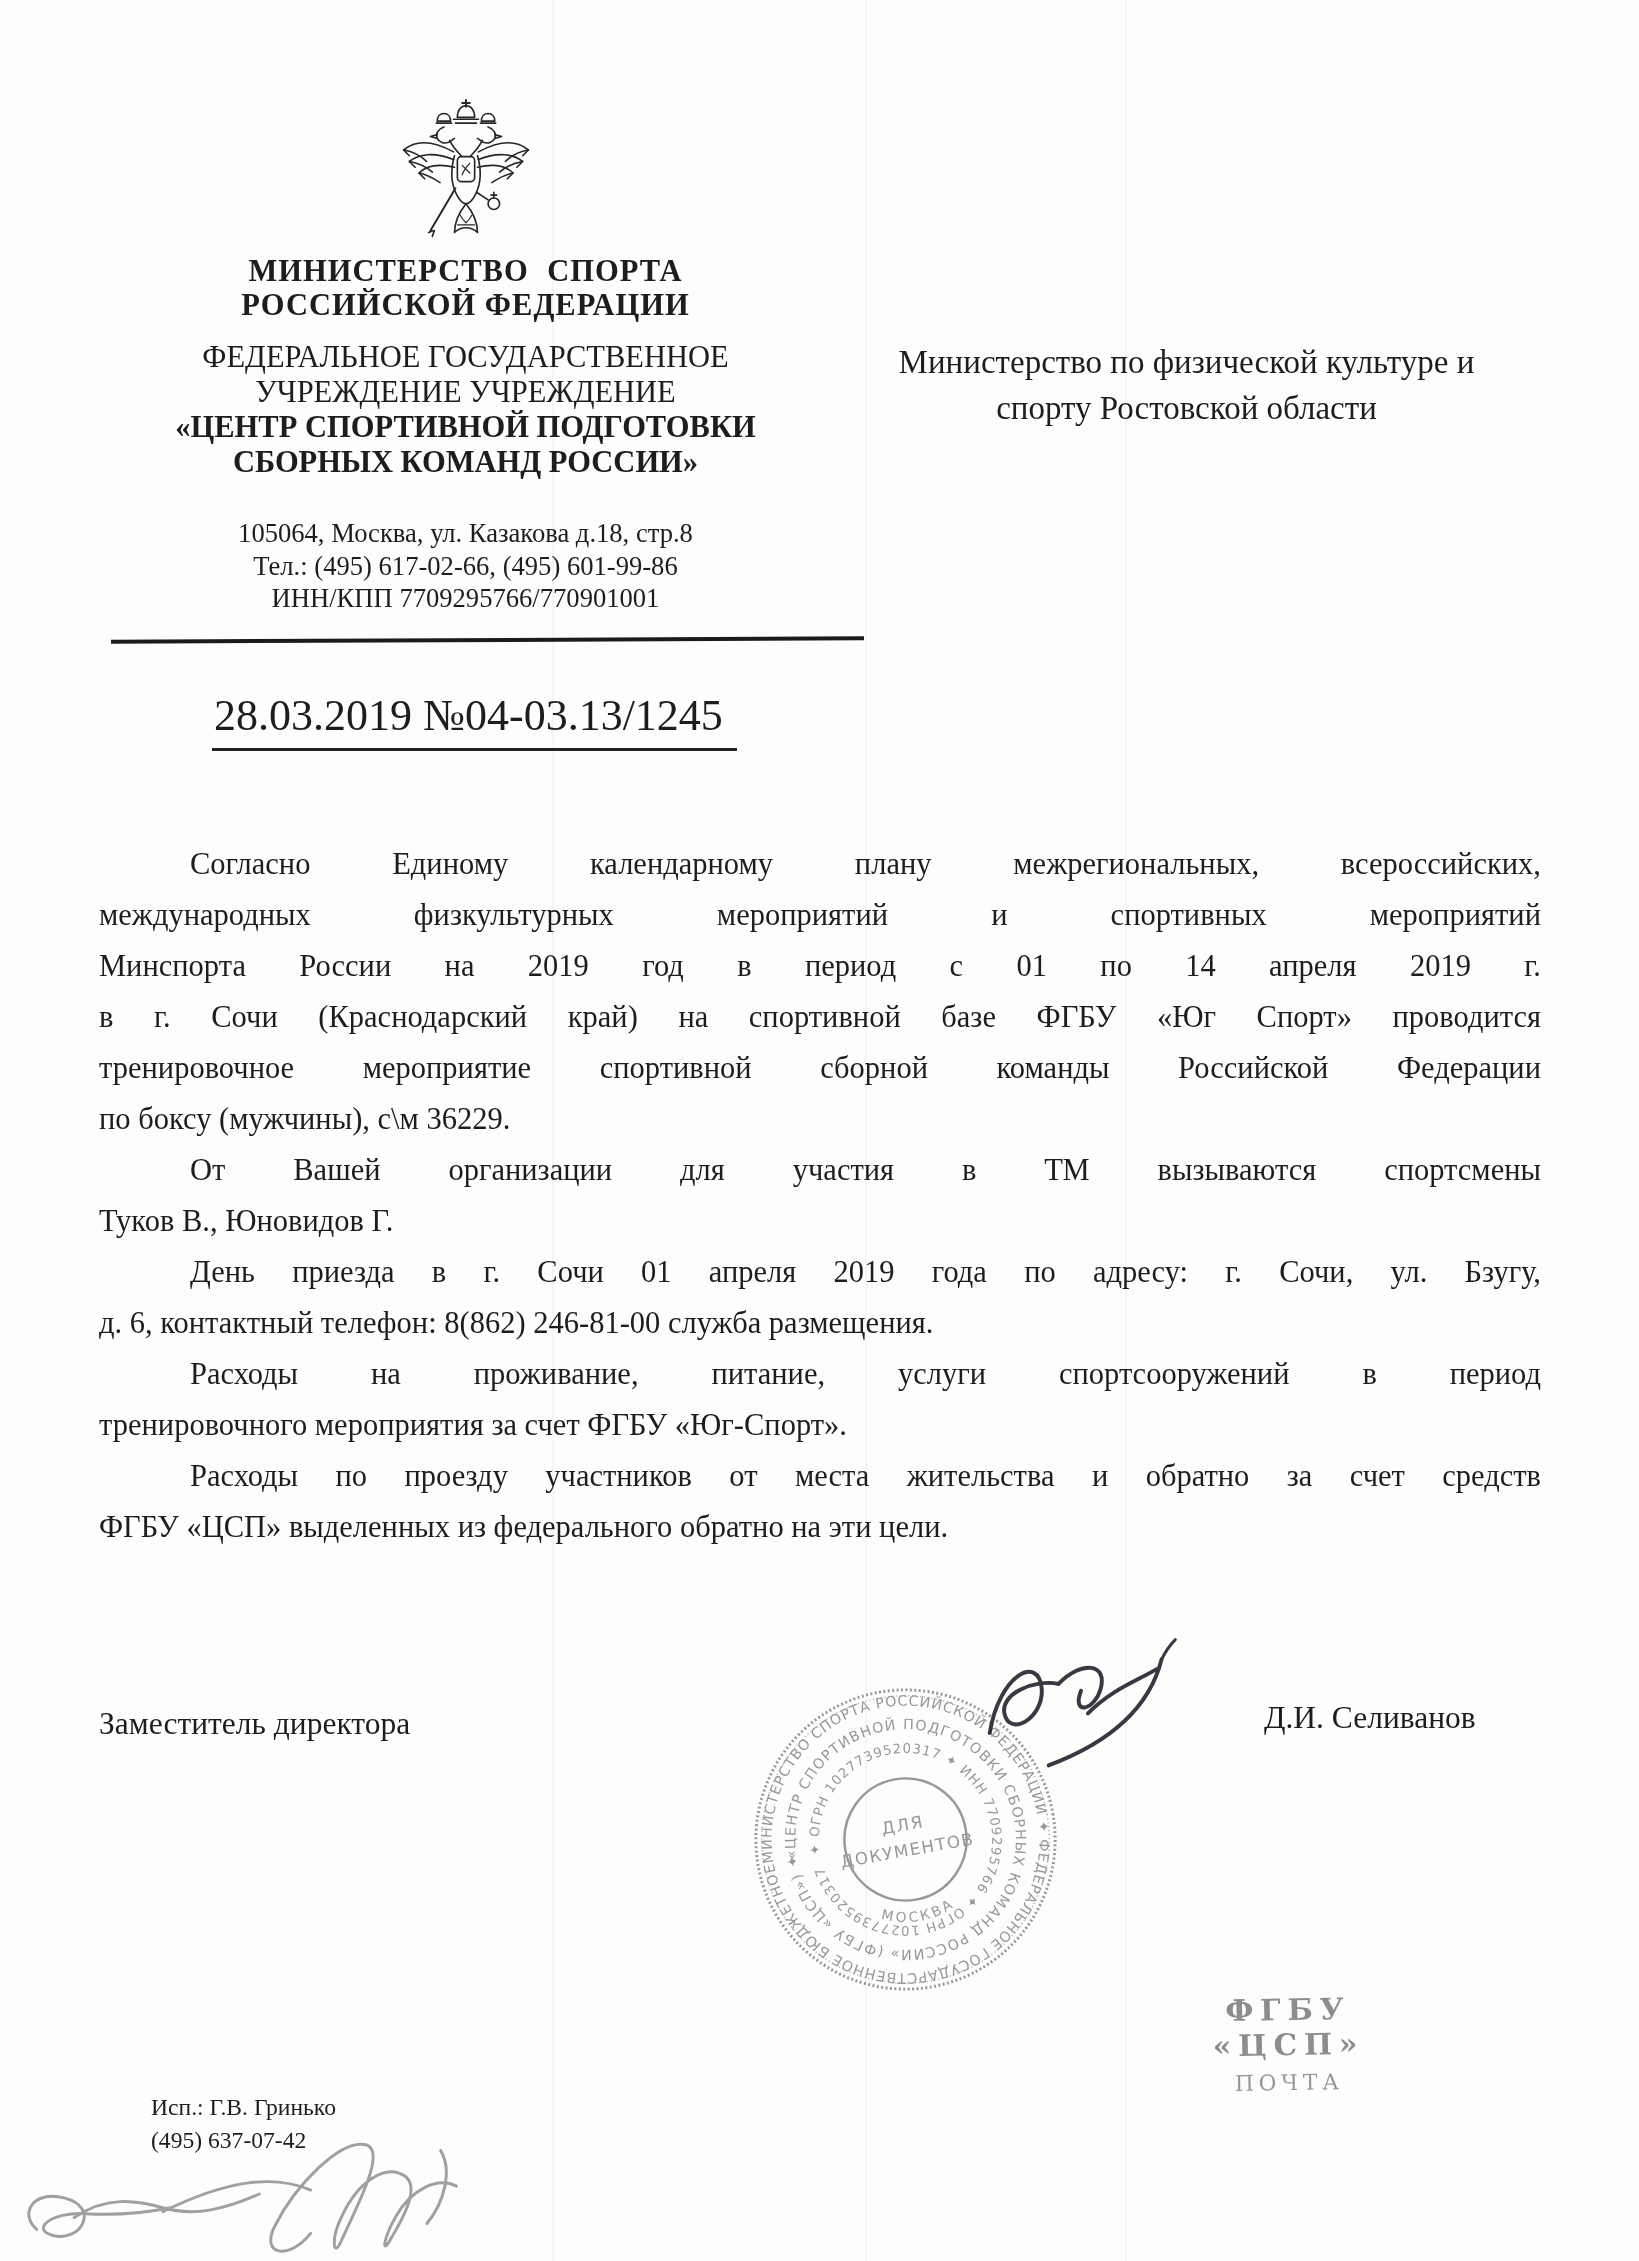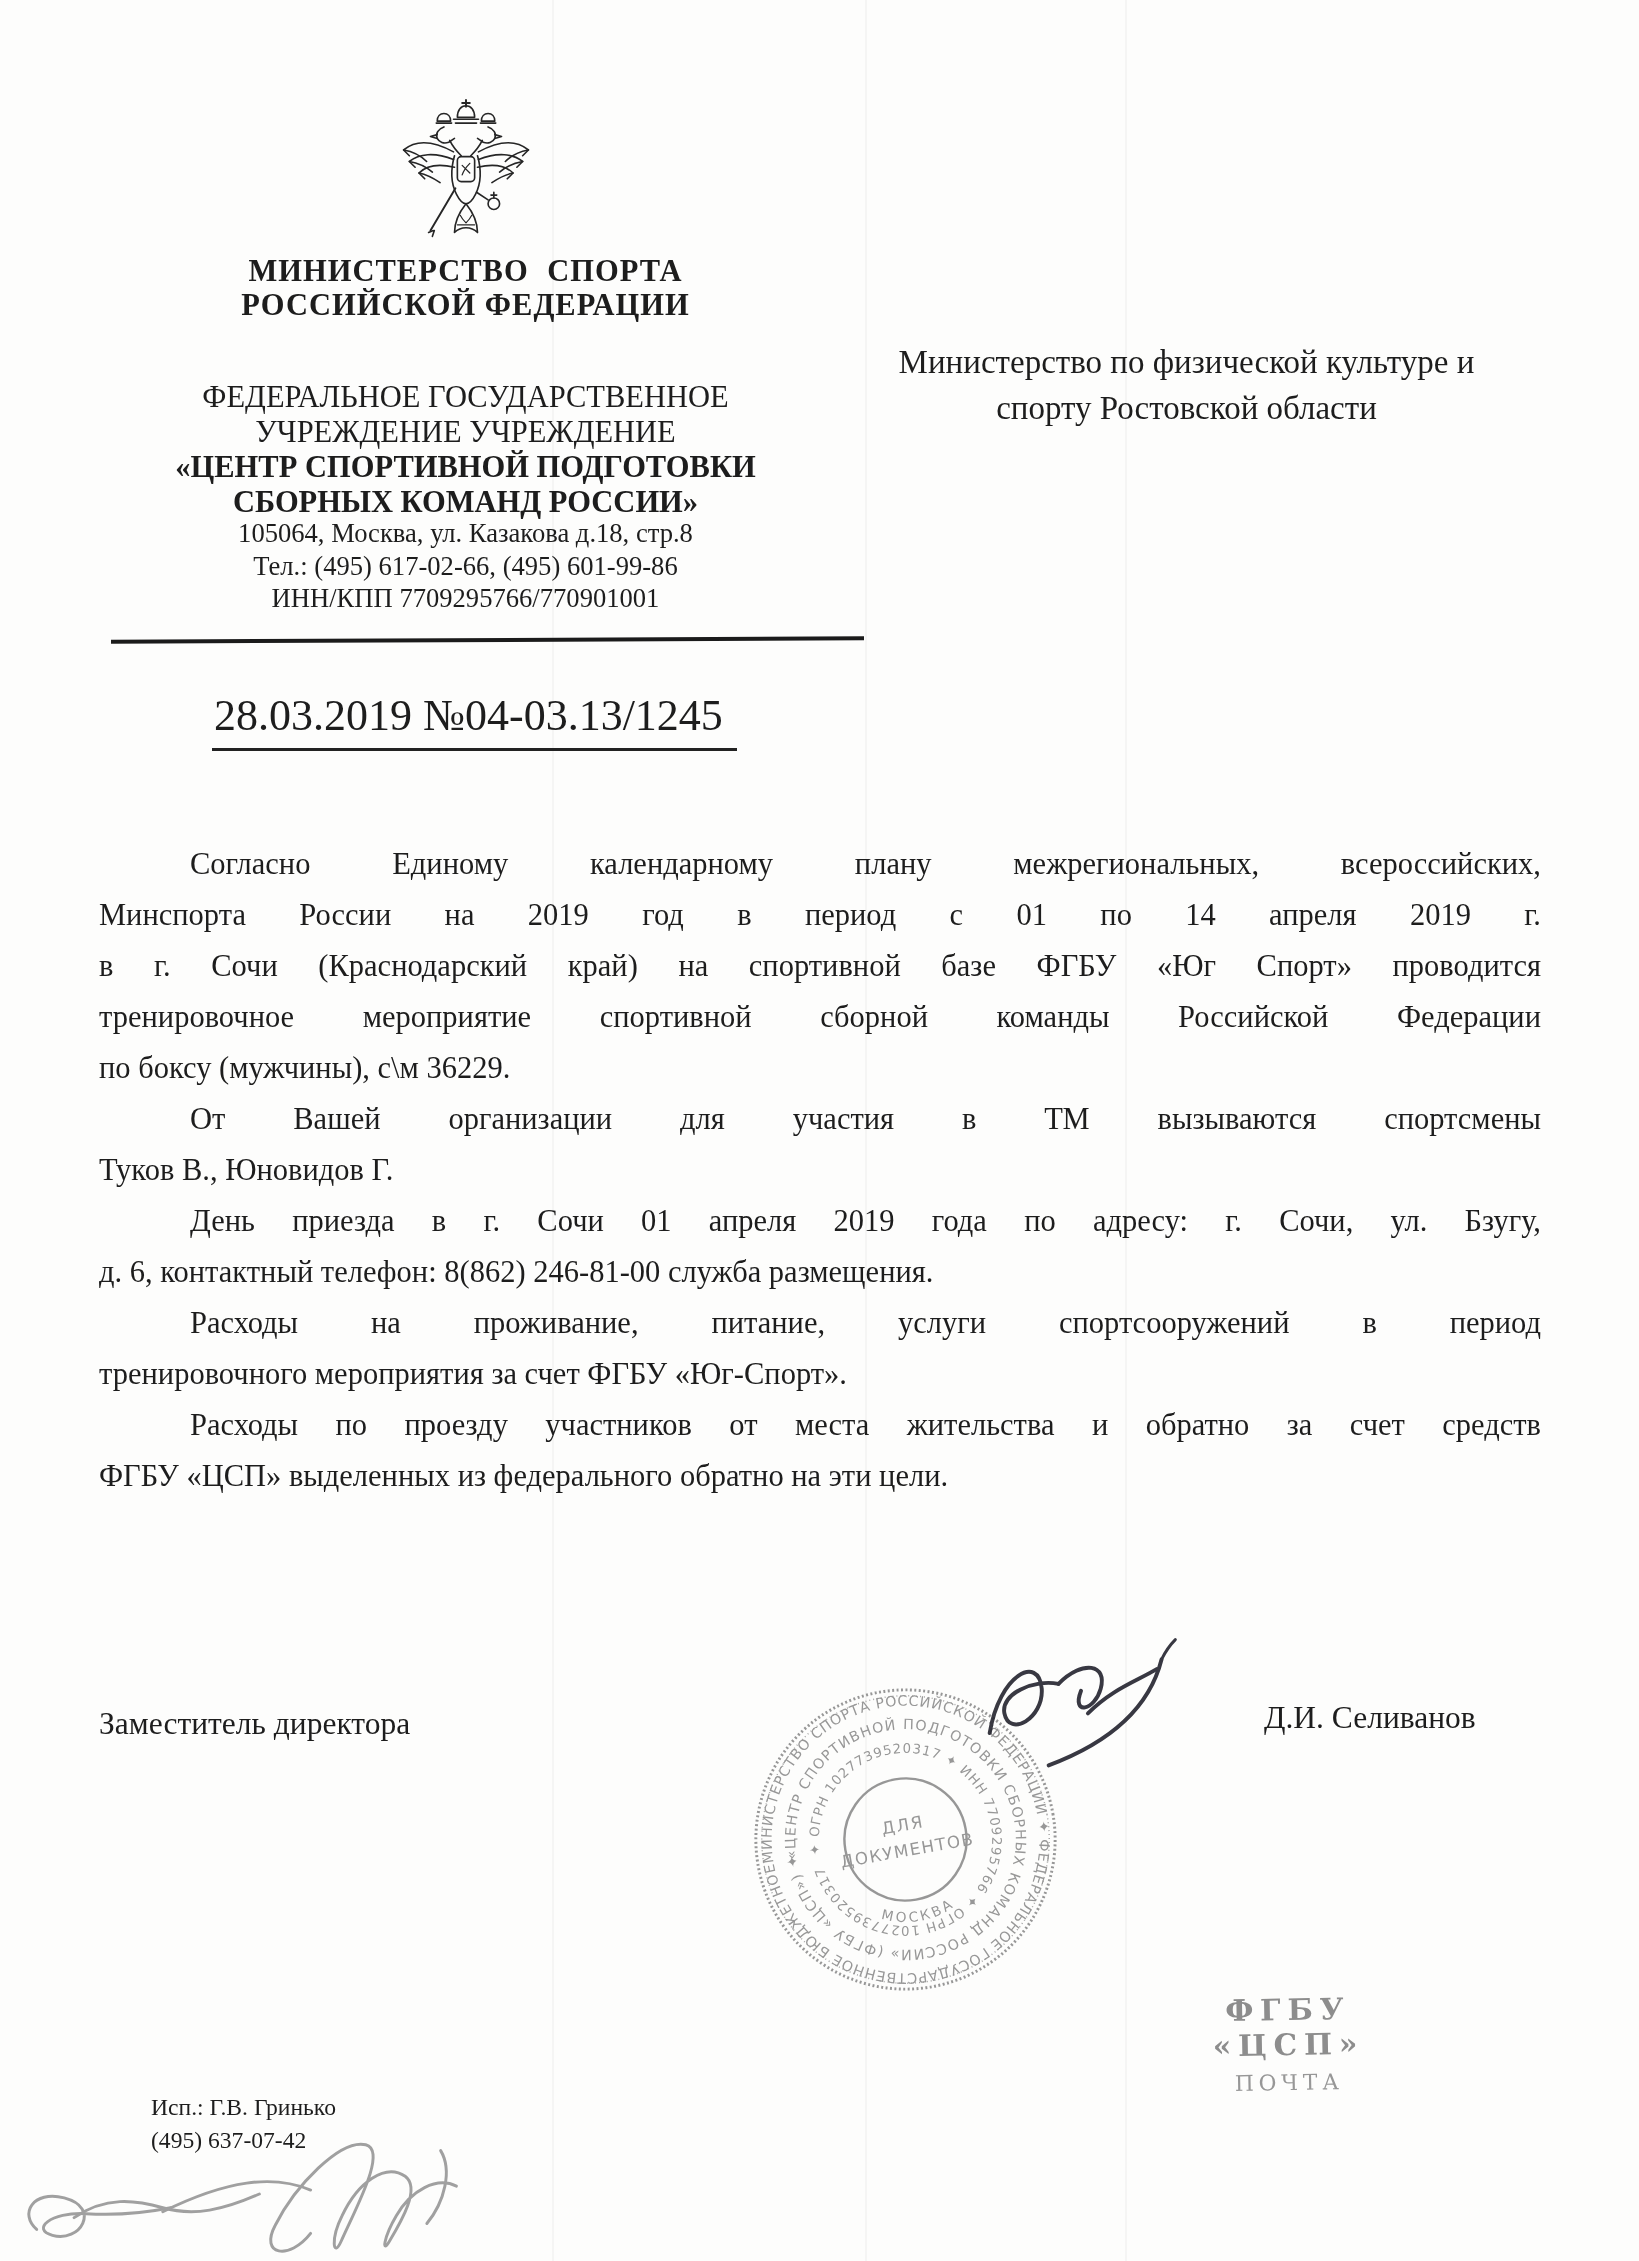--- a/index.html
+++ b/index.html
@@ -7,21 +7,21 @@
     position:relative;width:1639px;height:2262px;margin:0 auto;
     background:#fdfdfc;overflow:hidden;
     font-family:"Liberation Serif", serif;color:#1d1d1d;
   }
   .scanline{position:absolute;top:0;bottom:0;width:2px;background:rgba(0,0,0,0.03);}
   .emblem{position:absolute;left:394px;top:94px;width:144px;height:158px;}
   .ministry{position:absolute;left:148px;top:254px;width:635px;text-align:center;
     font-weight:bold;font-size:30.5px;line-height:34px;letter-spacing:1px;}
   .ministry .l1{word-spacing:9.9px;}
   .orgname{position:absolute;left:116px;top:340px;width:699px;text-align:center;
-    font-size:30.5px;line-height:35px;margin-top:40px;}
+    font-size:30.5px;line-height:35px;}
   .orgname .b{font-weight:bold;}
   .addr{position:absolute;left:116px;top:517px;width:699px;text-align:center;
     font-size:26.6px;line-height:32.5px;}
   .divider{position:absolute;left:111px;top:638px;width:753px;height:3.9px;
     background:#1b1b1b;transform:rotate(-0.25deg);}
   
   .recipient{position:absolute;left:832px;top:339px;width:709px;text-align:center;
     font-size:33px;line-height:46px;}
   
   .refline{position:absolute;left:212px;top:690px;font-size:44px;
@@ -120,20 +120,21 @@
 
   <div class="recipient">
     <div>Министерство по физической культуре и</div>
     <div>спорту Ростовской области</div>
   </div>
 
   <div class="refline">28.03.2019 №04-03.13/1245</div>
 
   <div class="body-text">
     <div class="bl jfy indent">Согласно Единому календарному плану межрегиональных, всероссийских,</div>
+    <div class="bl jfy">международных физкультурных мероприятий и спортивных мероприятий</div>
     <div class="bl jfy">Минспорта России на 2019 год в период с 01 по 14 апреля 2019 г.</div>
     <div class="bl jfy">в г. Сочи (Краснодарский край) на спортивной базе ФГБУ «Юг Спорт» проводится</div>
     <div class="bl jfy">тренировочное мероприятие спортивной сборной команды Российской Федерации</div>
     <div class="bl">по боксу (мужчины), с\м 36229.</div>
     <div class="bl jfy indent">От Вашей организации для участия в ТМ вызываются спортсмены</div>
     <div class="bl">Туков В., Юновидов Г.</div>
     <div class="bl jfy indent">День приезда в г. Сочи 01 апреля 2019 года по адресу: г. Сочи, ул. Бзугу,</div>
     <div class="bl">д. 6, контактный телефон: 8(862) 246-81-00 служба размещения.</div>
     <div class="bl jfy indent">Расходы на проживание, питание, услуги спортсооружений в период</div>
     <div class="bl">тренировочного мероприятия за счет ФГБУ «Юг-Спорт».</div>

